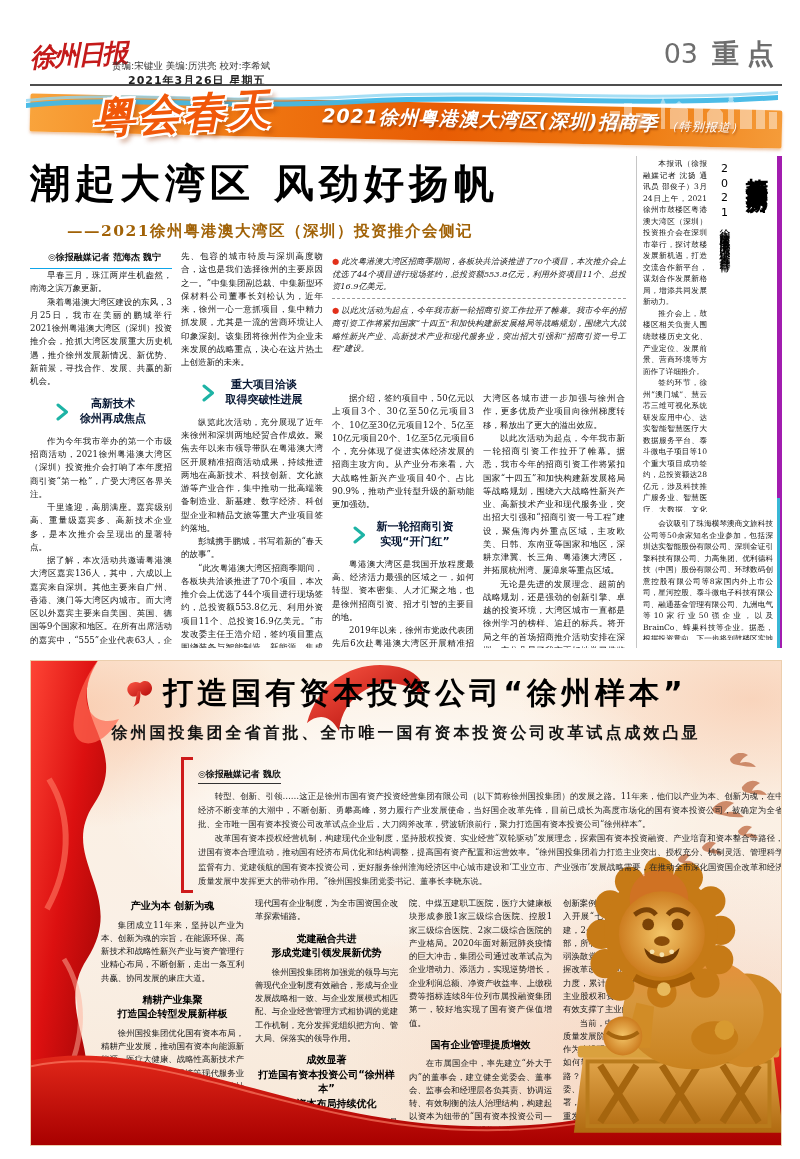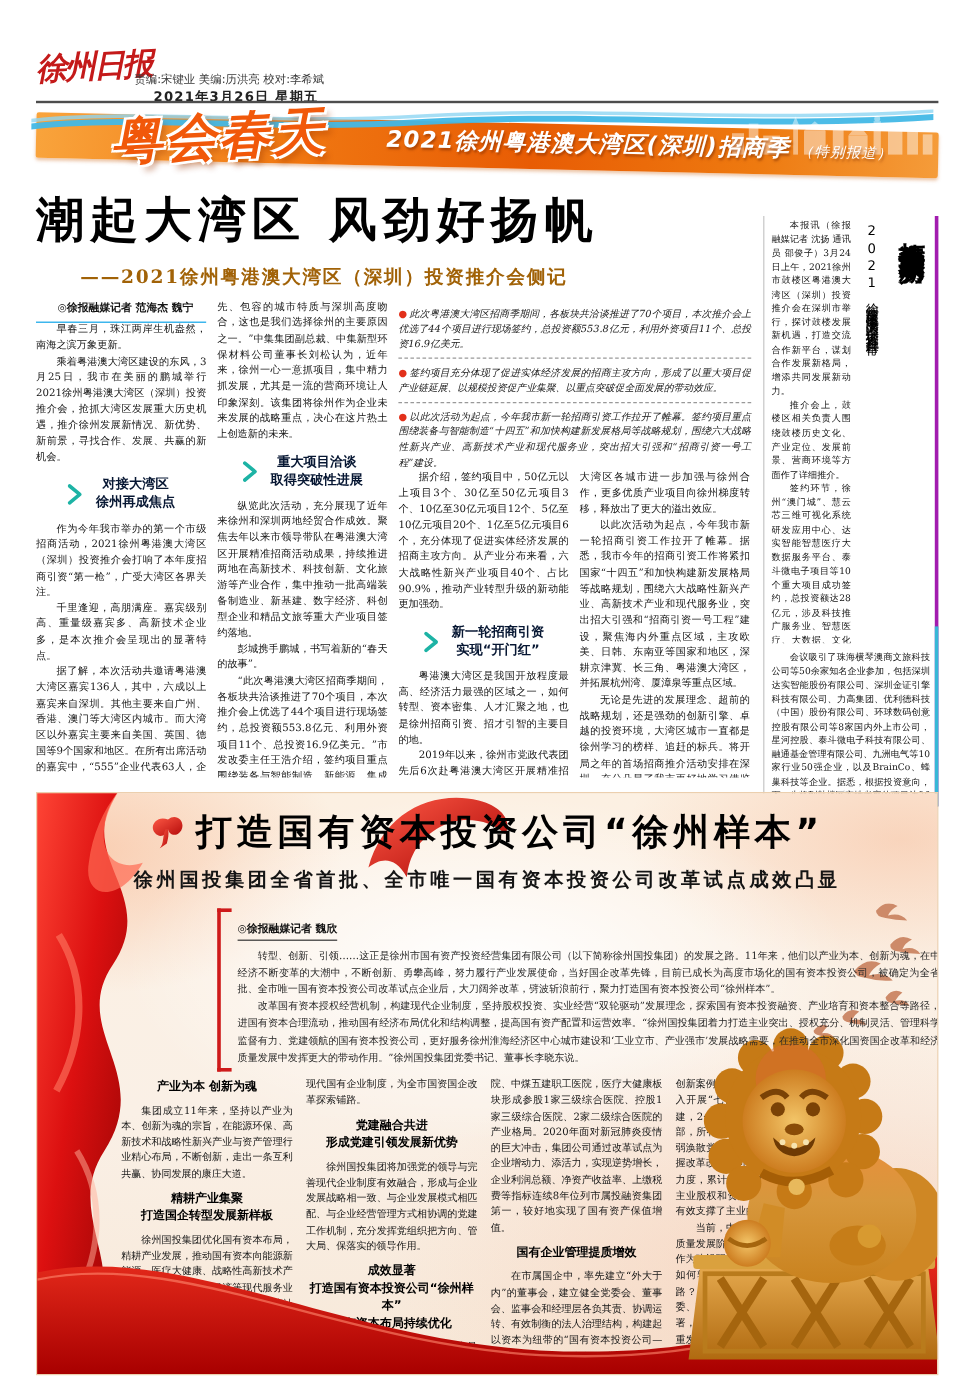--- a/index.html
+++ b/index.html
@@ -54,21 +54,21 @@
   .m-subhead .txt{white-space:pre-line;text-align:center;font-weight:bold;font-size:11px;
         line-height:1.35;color:#071733;font-family:"DejaVu Sans","Liberation Sans",sans-serif;}
   .under-bullets{padding-top:142px;}
   .bullet-wrap{position:absolute;left:302px;top:94px;width:294px;}
   .bullet{font-size:8.2px;font-style:italic;line-height:1.55;text-align:justify;color:#1a1a1a;padding:5px 0;}
   .bullet + .bullet{border-top:1px dashed #999;}
   .bullet .dot{color:#e2301a;font-style:normal;margin-right:2px;}
 
   
   .sidebar{position:absolute;left:606px;top:0;width:146px;height:100%;box-sizing:border-box;
-        border-left:1px solid #c6c6c6;border-right:3px solid #a21caf;padding:2px 4px 0 6px;margin-top:24px;}
+        border-left:1px solid #c6c6c6;border-right:5px solid #a21caf;padding:2px 4px 0 6px;}
   .sidebar::after{content:"";position:absolute;right:-3px;bottom:0;width:3px;height:150px;background:#38b7d6;}
   .sb-top{display:flex;height:354px;overflow:hidden;}
   .sb-text{flex:1;font-size:7.6px;line-height:1.52;text-align:justify;color:#141414;
         overflow:hidden;padding-right:3px;}
   .sb-text p{margin:0;text-indent:2em;}
   .sb-sub{writing-mode:vertical-rl;text-orientation:upright;width:21px;font-size:11px;
         letter-spacing:1.5px;color:#000;padding-top:4px;
         font-family:"DejaVu Sans","Liberation Sans",sans-serif;}
   .sb-title{writing-mode:vertical-rl;text-orientation:upright;width:42px;font-size:22px;
         font-weight:bold;letter-spacing:1px;color:#000;padding-top:2px;}
@@ -118,20 +118,23 @@
 </style>
 </head>
 <body>
 
 <div class="page">
 
   <div class="masthead">
     <div class="logo">徐州日报</div>
     <div class="mh-date">2021年3月26日 星期五</div>
     <div class="mh-editors">责编:宋键业 美编:历洪亮 校对:李希斌</div>
+    <div class="page-label">
+      <span class="num">03</span><span class="sec">重点</span>
+    </div>
   </div>
   <div class="mh-rule"></div>
 
   <div class="banner">
     <div class="band"></div>
     <svg class="wave" viewBox="0 0 752 20" preserveAspectRatio="none" width="752" height="20">
       <path d="M0,12 C90,2 200,16 330,8 C470,0 600,14 752,4 L752,9 C600,19 470,5 330,13 C200,21 90,7 0,17 Z" fill="#42b8e6" opacity="0.95"></path>
       <path d="M0,8 C90,-2 200,12 330,4 C470,-4 600,10 752,0 L752,3 C600,13 470,-1 330,7 C200,15 90,1 0,11 Z" fill="#8fd6f2" opacity="0.8"></path>
     </svg>
     <svg class="skyline" width="170" height="34" viewBox="0 0 170 34" fill="#ffffff" opacity="0.45">
@@ -166,21 +169,21 @@
 
       <div class="ma-cols">
         <div class="mcol">
           <p class="byline">◎徐报融媒记者 范海杰 魏宁</p>
           <p>早春三月，珠江两岸生机盎然，南海之滨万象更新。</p>
           <p>乘着粤港澳大湾区建设的东风，3月25日，我市在美丽的鹏城举行2021徐州粤港澳大湾区（深圳）投资推介会，抢抓大湾区发展重大历史机遇，推介徐州发展新情况、新优势、新前景，寻找合作、发展、共赢的新机会。</p>
           <div class="m-subhead">
             <svg width="13" height="18" viewBox="0 0 13 18">
                 <path d="M2 2 L10.5 9 L2 16" fill="none" stroke="#1db3a5" stroke-width="3" stroke-linecap="round" stroke-linejoin="round"></path>
               </svg>
-            <span class="txt">对接大湾区
+            <span class="txt">高新技术
 徐州再成焦点</span>
           </div>
           <p>作为今年我市举办的第一个市级招商活动，2021徐州粤港澳大湾区（深圳）投资推介会打响了本年度招商引资“第一枪”，广受大湾区各界关注。</p>
           <p>千里逢迎，高朋满座。嘉宾级别高、重量级嘉宾多、高新技术企业多，是本次推介会呈现出的显著特点。</p>
           <p>据了解，本次活动共邀请粤港澳大湾区嘉宾136人，其中，六成以上嘉宾来自深圳。其他主要来自广州、香港、澳门等大湾区内城市。而大湾区以外嘉宾主要来自美国、英国、德国等9个国家和地区。在所有出席活动的嘉宾中，“555”企业代表63人，企业副总级别以上121人、大型央企总部和世界500强企业代表14人、高新技术企业和科研院所嘉宾代表104人，主要来自智能制造、新材料、新医药、电子信息等产业。</p>
 
         </div>
 
         <div class="mcol">
           <p class="noindent">先、包容的城市特质与深圳高度吻合，这也是我们选择徐州的主要原因之一。”中集集团副总裁、中集新型环保材料公司董事长刘松认为，近年来，徐州一心一意抓项目，集中精力抓发展，尤其是一流的营商环境让人印象深刻。该集团将徐州作为企业未来发展的战略重点，决心在这片热土上创造新的未来。</p>
@@ -214,24 +217,21 @@
           <p>以此次活动为起点，今年我市新一轮招商引资工作拉开了帷幕。据悉，我市今年的招商引资工作将紧扣国家“十四五”和加快构建新发展格局等战略规划，围绕六大战略性新兴产业、高新技术产业和现代服务业，突出招大引强和“招商引资一号工程”建设，聚焦海内外重点区域，主攻欧美、日韩、东南亚等国家和地区，深耕京津冀、长三角、粤港澳大湾区，并拓展杭州湾、厦漳泉等重点区域。</p>
           <p>无论是先进的发展理念、超前的战略规划，还是强劲的创新引擎、卓越的投资环境，大湾区城市一直都是徐州学习的榜样、追赶的标兵。将开局之年的首场招商推介活动安排在深圳，充分凸显了我市更好地学习借鉴先进地区发展理念、战略规划、创新驱动、投资环境等方面经验的决心，必将进一步推动淮海经济区中心城市建设、助推全市经济高质量发展。</p>
         </div>
       </div>
 
       <div class="bullet-wrap">
         <div class="bullet">
           <span class="dot">●</span><span>此次粤港澳大湾区招商季期间，各板块共洽谈推进了70个项目，本次推介会上优选了44个项目进行现场签约，总投资额553.8亿元，利用外资项目11个、总投资16.9亿美元。</span>
         </div>
         <div class="bullet">
-          <span class="dot">●</span><span>签约项目充分体现了促进实体经济发展的招商主攻方向，形成了以重大项目促产业链延展、以规模投资促产业集聚、以重点突破促全面发展的带动效应。</span>
-        </div>
-        <div class="bullet">
-          <span class="dot">●</span><span>以此次活动为起点，今年我市新一轮招商引资工作拉开了帷幕。签约项目重点围绕装备与智能制造“十四五”和加快构建新发展格局等战略规划，围绕六大战略性新兴产业、高新技术产业和现代服务业，突出招大引强和“招商引资一号工程”建设。</span>
+          <span class="dot">●</span><span>以此次活动为起点，今年我市新一轮招商引资工作拉开了帷幕。我市今年的招商引资工作将紧扣国家“十四五”和加快构建新发展格局等战略规划，围绕六大战略性新兴产业、高新技术产业和现代服务业，突出招大引强和“招商引资一号工程”建设。</span>
         </div>
       </div>
     </div>
 
     <div class="sidebar">
       <div class="sb-top">
         <div class="sb-text">
           <p>本报讯（徐报融媒记者 沈扬 通讯员 邵俊子）3月24日上午，2021徐州市鼓楼区粤港澳大湾区（深圳）投资推介会在深圳市举行，探讨鼓楼发展新机遇，打造交流合作新平台，谋划合作发展新格局，增添共同发展新动力。</p>
           <p>推介会上，鼓楼区相关负责人围绕鼓楼历史文化、产业定位、发展前景、营商环境等方面作了详细推介。</p>
           <p>签约环节，徐州“澳门城”、慧云芯三维可视化系统研发应用中心、达实智能智慧医疗大数据服务平台、泰斗微电子项目等10个重大项目成功签约，总投资额达28亿元，涉及科技推广服务业、智慧医疗、大数据、文化旅游等多个产业，为鼓楼经济社会发展注入新活力。</p>

